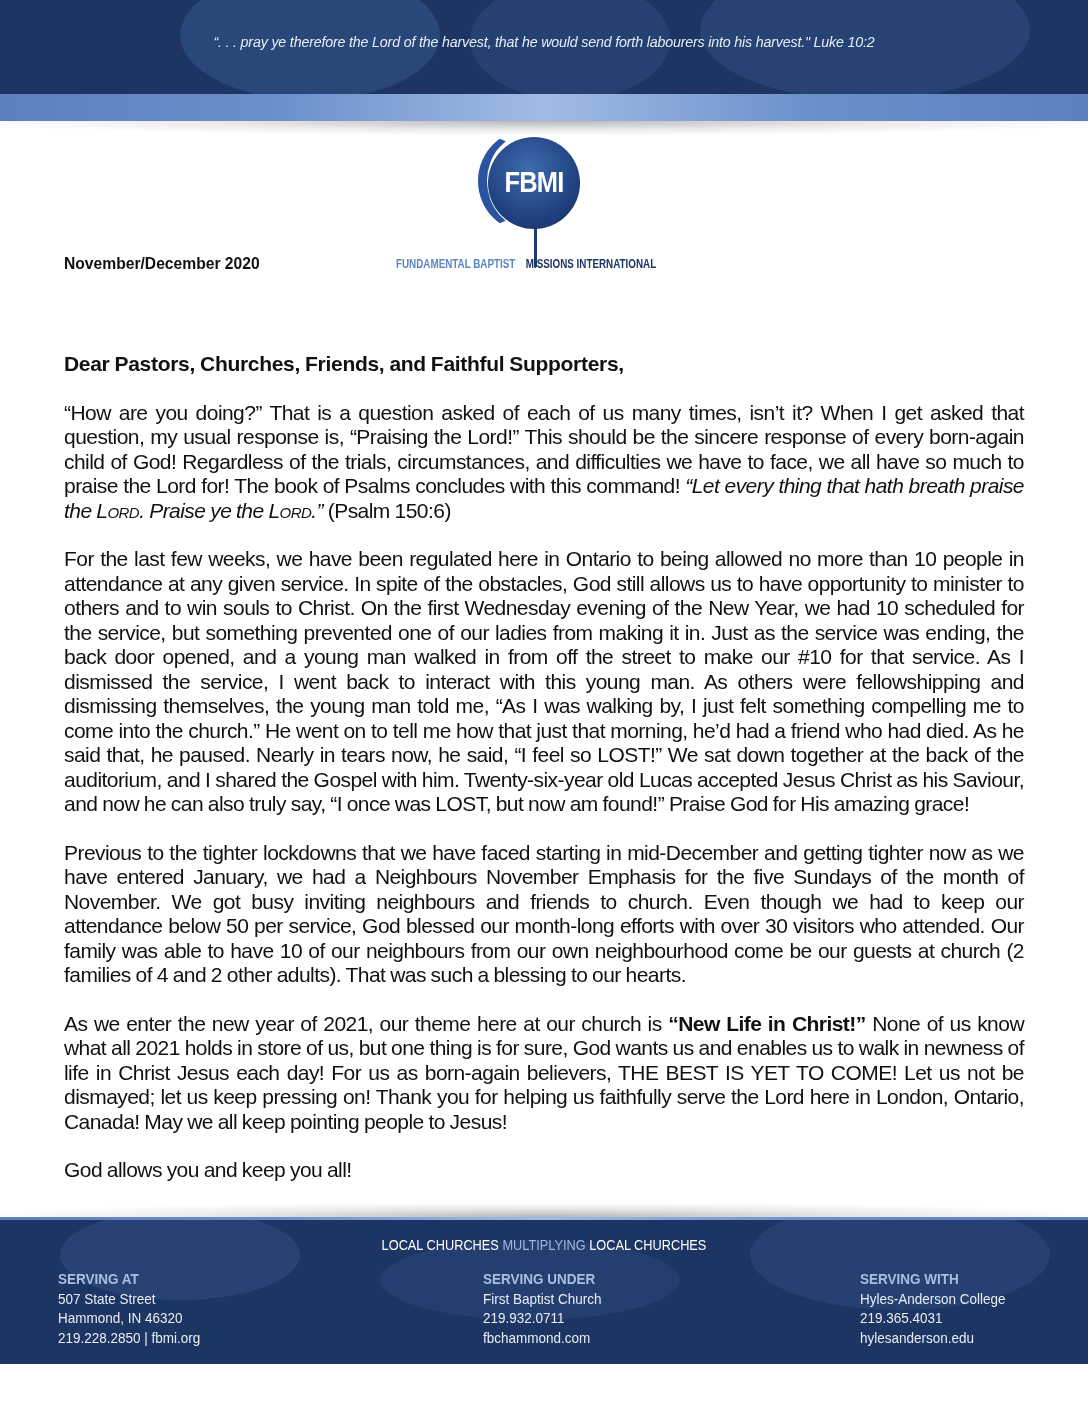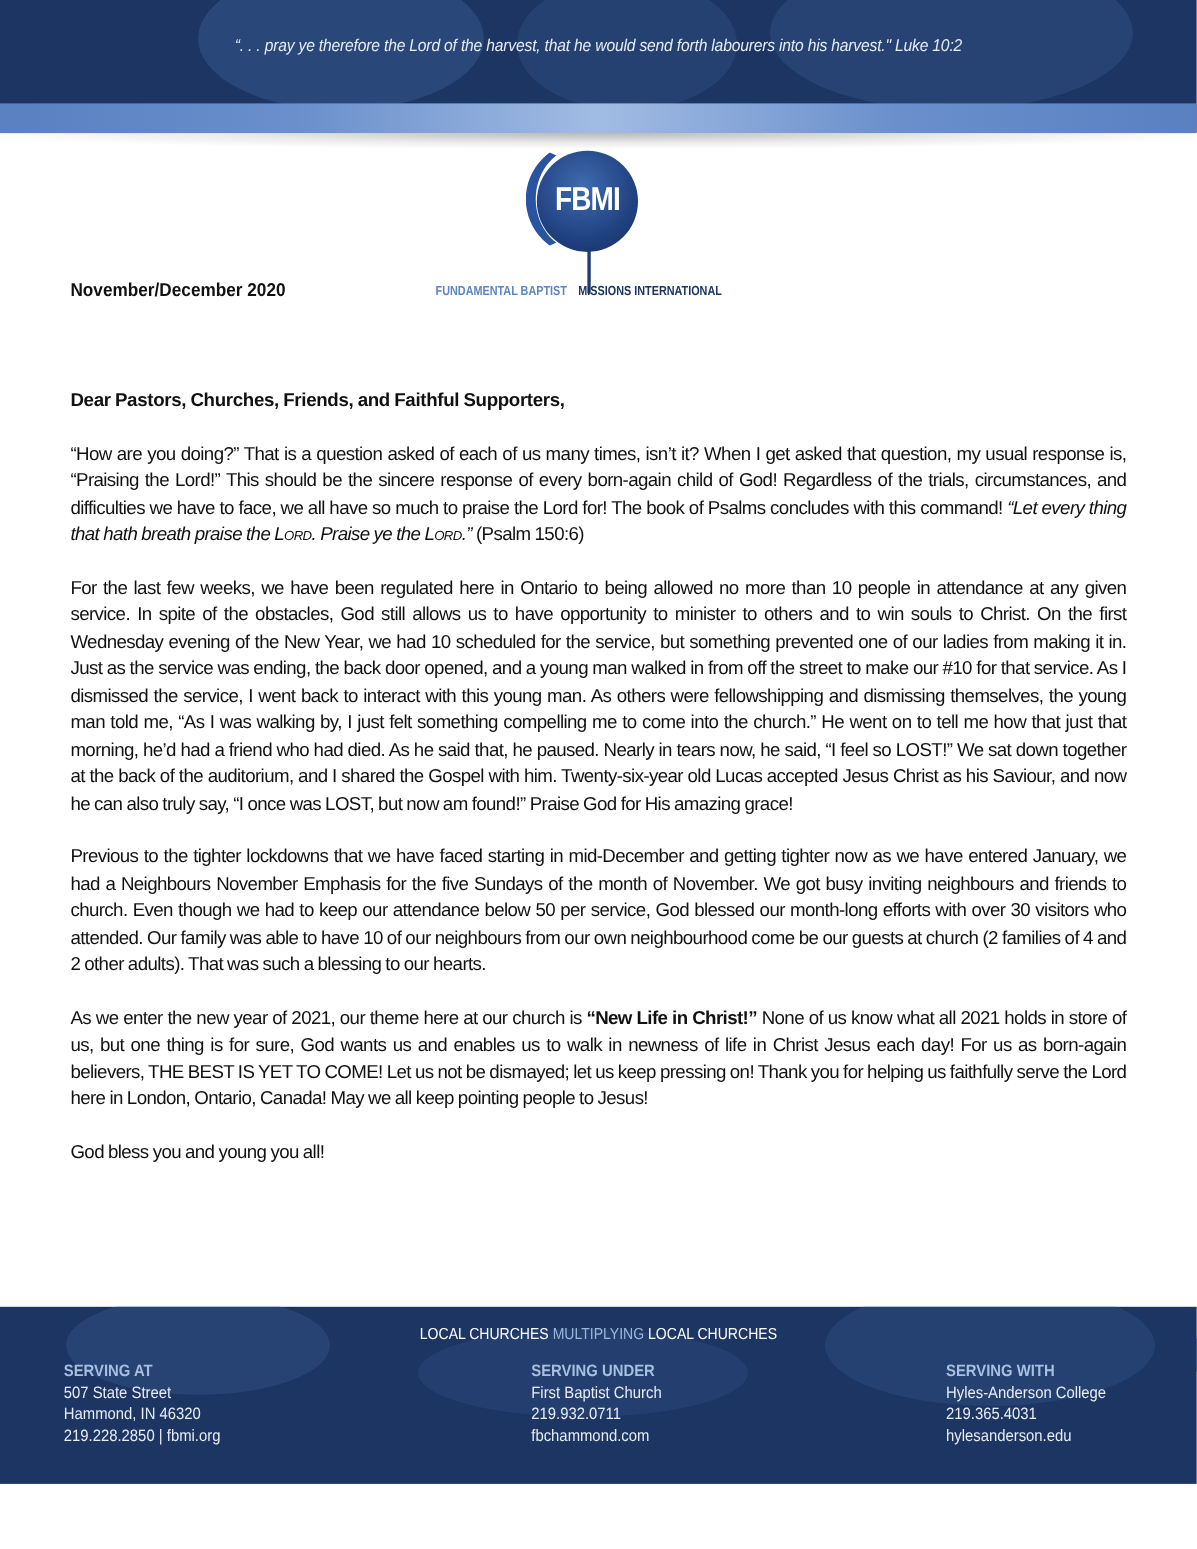--- a/index.html
+++ b/index.html
@@ -45,42 +45,42 @@
     .logo-stem { position: absolute; left: 64px; top: 100px; width: 3px; height: 42px; background: #1c3a74; }
     .logo-name {
       position: absolute; left: -74px; top: 132px; width: 300px; white-space: nowrap;
       font-size: 12px; font-weight: bold; transform: scaleX(0.82); transform-origin: left;
     }
     .logo-name .a { color: #5b86c4; }
     .logo-name .b { color: #1c3562; }
 
     
     .date { position: absolute; left: 64px; top: 254px; font-size: 17px; font-weight: bold; transform: scaleX(0.92); transform-origin: left; }
-    .content { position: absolute; left: 64px; top: 352px; width: 960px; font-size: 17px; line-height: 24.5px; }
+    .content { position: absolute; left: 64px; top: 352px; width: 960px; font-size: 21px; line-height: 24.5px; }
     .content p { text-align: justify; letter-spacing: -0.55px; word-spacing: -0.5px; }
     .salutation { font-weight: bold; margin-bottom: 24px; letter-spacing: -0.3px !important; }
     .greeting-title { font-weight: bold; letter-spacing: -0.3px !important; }
     .gap { margin-bottom: 24px; }
     .scripture { font-style: italic; }
     .sc { font-variant: small-caps; }
     .bold { font-weight: bold; }
     .signoff { margin-bottom: 24px; }
     .family { font-style: italic; }
 
     
     .footer-shadow {
       position: absolute; left: 0; top: 1203px; width: 1088px; height: 14px;
       background: radial-gradient(ellipse at 50% 100%, rgba(0,0,0,0.28) 0%, rgba(0,0,0,0.08) 45%, rgba(255,255,255,0) 75%);
     }
     .footer-light {
       position: absolute; left: 0; top: 1217px; width: 1088px; height: 30px;
       background: linear-gradient(90deg, #5a80c2 0%, #6a8fcb 25%, #a1bce4 50%, #6a8fcb 75%, #5a80c2 100%);
     }
     .footer-dark {
-      position: absolute; left: 0; top: 1188px; width: 1088px; height: 161px;
+      position: absolute; left: 0; top: 1220px; width: 1088px; height: 144px;
       background: #1c3562; overflow: hidden;
     }
     .footer-tagline {
       position: absolute; left: 0; top: 17px; width: 1088px; text-align: center;
       font-size: 14.5px; color: #ffffff; transform: scaleX(0.88);
     }
     .footer-tagline .mid { color: #9fb6db; }
     .footer-col { position: absolute; top: 49px; font-size: 15px; line-height: 19.5px; color: #e8edf5; transform: scaleX(0.9); transform-origin: left; }
     .footer-col .head { color: #a9bfe0; font-weight: bold; }
   </style>
@@ -109,21 +109,21 @@
 </div>
 
 <div class="date">November/December 2020</div>
 
 <div class="content">
   <p class="salutation">Dear Pastors, Churches, Friends, and Faithful Supporters,</p>
   <p class="gap"><span>“How are you doing?” That is a question asked of each of us many times, isn’t it? When I get asked that question, my usual response is, “Praising the Lord!” This should be the sincere response of every born-again child of God! Regardless of the trials, circumstances, and difficulties we have to face, we all have so much to praise the Lord for! The book of Psalms concludes with this command! </span><span class="scripture"><span>“Let every thing that hath breath praise the </span><span class="sc">Lord</span><span>. Praise ye the </span><span class="sc">Lord</span><span>.”</span></span><span> (Psalm 150:6)</span></p>
   <p class="gap">For the last few weeks, we have been regulated here in Ontario to being allowed no more than 10 people in attendance at any given service. In spite of the obstacles, God still allows us to have opportunity to minister to others and to win souls to Christ. On the first Wednesday evening of the New Year, we had 10 scheduled for the service, but something prevented one of our ladies from making it in. Just as the service was ending, the back door opened, and a young man walked in from off the street to make our #10 for that service. As I dismissed the service, I went back to interact with this young man. As others were fellowshipping and dismissing themselves, the young man told me, “As I was walking by, I just felt something compelling me to come into the church.” He went on to tell me how that just that morning, he’d had a friend who had died. As he said that, he paused. Nearly in tears now, he said, “I feel so LOST!” We sat down together at the back of the auditorium, and I shared the Gospel with him. Twenty-six-year old Lucas accepted Jesus Christ as his Saviour, and now he can also truly say, “I once was LOST, but now am found!” Praise God for His amazing grace!</p>
   <p class="gap">Previous to the tighter lockdowns that we have faced starting in mid-December and getting tighter now as we have entered January, we had a Neighbours November Emphasis for the five Sundays of the month of November. We got busy inviting neighbours and friends to church. Even though we had to keep our attendance below 50 per service, God blessed our month-long efforts with over 30 visitors who attended. Our family was able to have 10 of our neighbours from our own neighbourhood come be our guests at church (2 families of 4 and 2 other adults). That was such a blessing to our hearts.</p>
   <p class="gap"><span>As we enter the new year of 2021, our theme here at our church is </span><span class="bold">“New Life in Christ!”</span><span> None of us know what all 2021 holds in store of us, but one thing is for sure, God wants us and enables us to walk in newness of life in Christ Jesus each day! For us as born-again believers, THE BEST IS YET TO COME! Let us not be dismayed; let us keep pressing on! Thank you for helping us faithfully serve the Lord here in London, Ontario, Canada! May we all keep pointing people to Jesus!</span></p>
-  <p class="signoff">God bless you and young you all!</p>
+  <p class="signoff">God allows you and keep you all!</p>
 </div>
 
 <div class="footer-shadow"></div>
 <div class="footer-light"></div>
 <div class="footer-dark">
   <div class="map-blob" style="left:60px;top:-10px;width:240px;height:90px;opacity:0.7;"></div>
   <div class="map-blob" style="left:380px;top:20px;width:300px;height:80px;opacity:0.5;"></div>
   <div class="map-blob" style="left:750px;top:-20px;width:300px;height:110px;opacity:0.6;"></div>
   <div class="footer-tagline"><span>LOCAL CHURCHES </span><span class="mid">MULTIPLYING</span><span> LOCAL CHURCHES</span></div>
 

